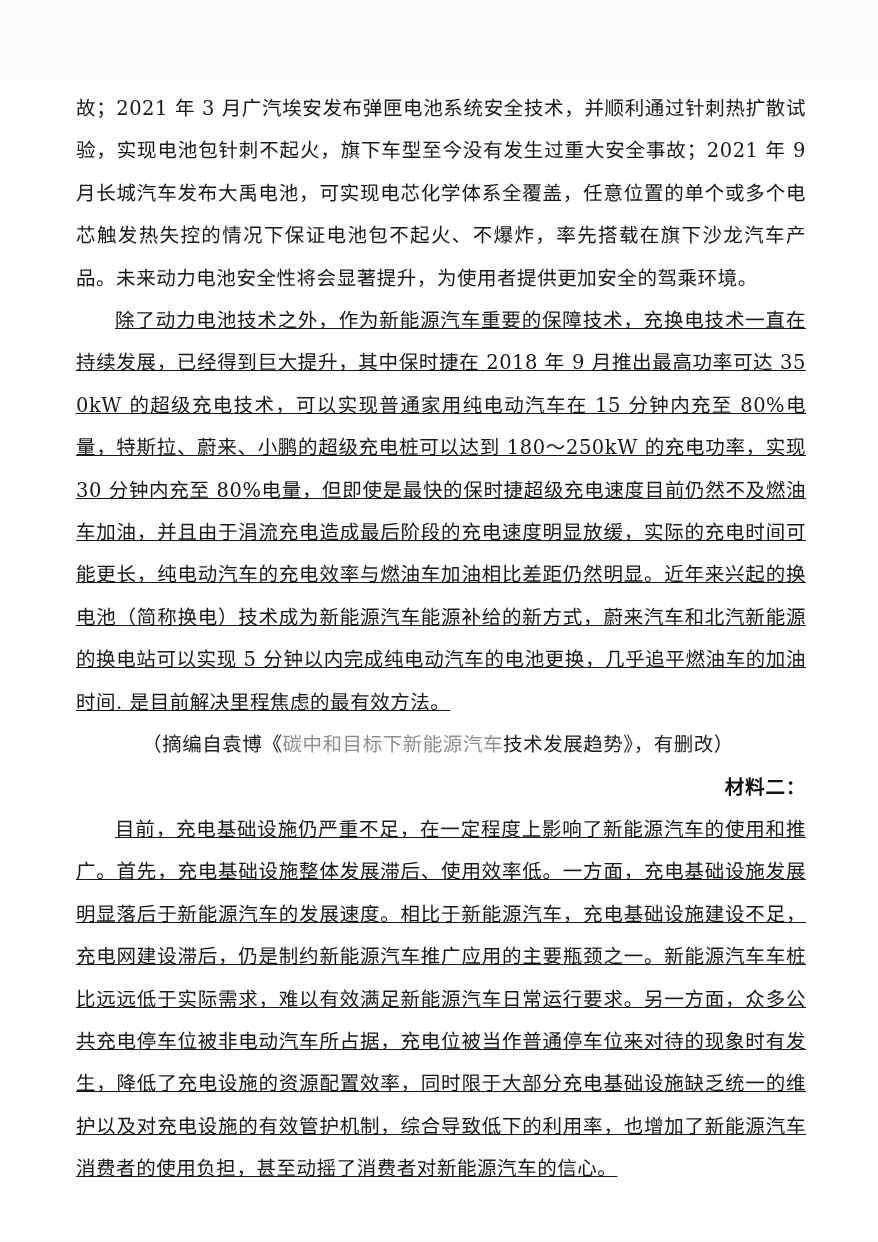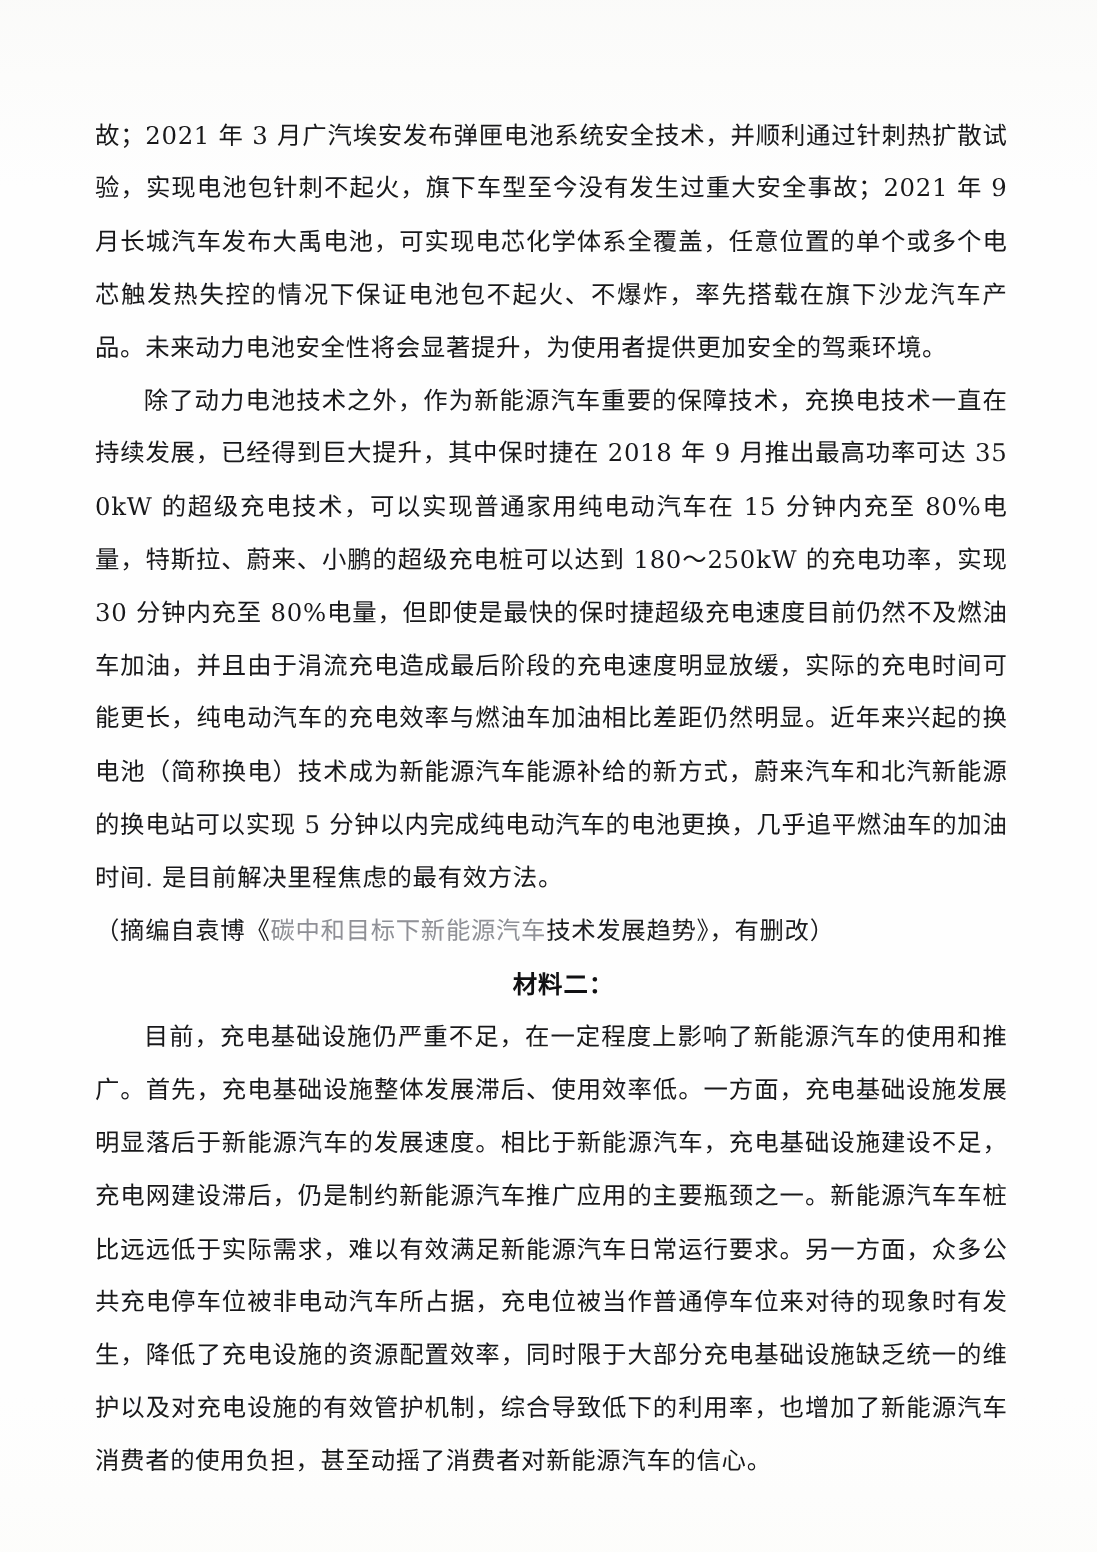--- a/index.html
+++ b/index.html
@@ -52,32 +52,33 @@
     text-align: justify;
     text-justify: inter-character;
     letter-spacing: 0.55px;
     word-break: break-all;
     font-weight: 500;
     -webkit-font-smoothing: antialiased;
   }
 
   p.para.indent {
     text-indent: 2em;
+    text-decoration: underline;
   }
 
   p.heading {
     font-weight: bold;
     text-indent: 1em;
     letter-spacing: 0.8px;
     color: #111113;
-    text-align: center;
+    text-align: right;
   }
 
   p.citation {
-    text-align: left;
+    text-align: center;
     text-indent: 0;
     padding-right: 6px;
     color: #1c1c1e;
   }
 
   
   .faded {
     color: #8f9096;
   }
 </style>

